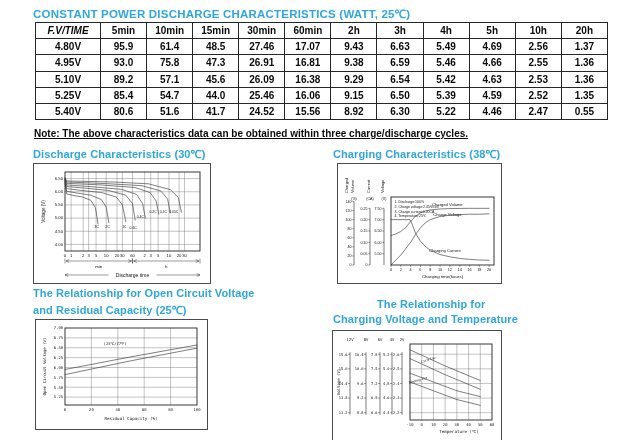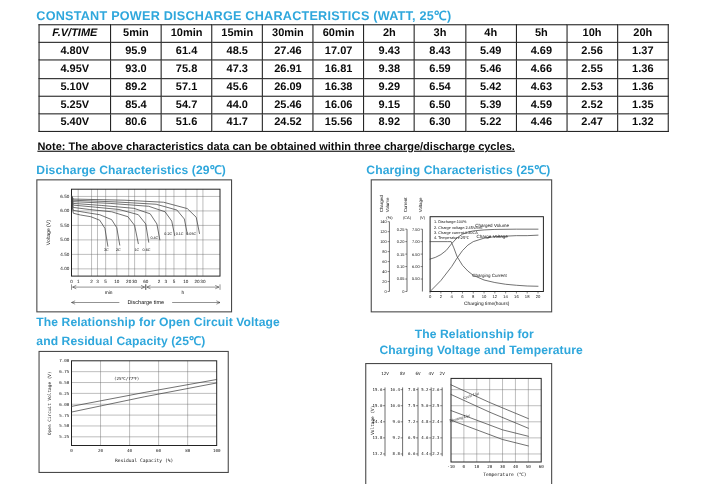--- a/index.html
+++ b/index.html
@@ -46,21 +46,21 @@
       </thead>
     <tbody id="tbody">
         <tr>
           <td>4.80V</td>
           <td>95.9</td>
           <td>61.4</td>
           <td>48.5</td>
           <td>27.46</td>
           <td>17.07</td>
           <td>9.43</td>
-          <td>8.43</td>
+          <td>6.63</td>
           <td>5.49</td>
           <td>4.69</td>
           <td>2.56</td>
           <td>1.37</td>
         </tr>
         <tr>
           <td>4.95V</td>
           <td>93.0</td>
           <td>75.8</td>
           <td>47.3</td>
@@ -106,28 +106,28 @@
           <td>80.6</td>
           <td>51.6</td>
           <td>41.7</td>
           <td>24.52</td>
           <td>15.56</td>
           <td>8.92</td>
           <td>6.30</td>
           <td>5.22</td>
           <td>4.46</td>
           <td>2.47</td>
-          <td>1.32</td>
+          <td>0.55</td>
         </tr>
       </tbody>
   </table>
 
   <div class="note">Note: The above characteristics data can be obtained within three charge/discharge cycles.</div>
 
-  <div class="chart-title" style="left:33px;top:146px;">Discharge Characteristics (29℃)</div>
+  <div class="chart-title" style="left:33px;top:146px;">Discharge Characteristics (30℃)</div>
   <div class="chart-box" style="left:33px;top:163px;">
     <svg id="svg-discharge" width="171" height="114">
         <g>
           <line x1="34.075" y1="5" x2="34.075" y2="84" stroke="#6a6a6a" stroke-width="0.4"></line>
           <line x1="46.225" y1="5" x2="46.225" y2="84" stroke="#6a6a6a" stroke-width="0.4"></line>
           <line x1="51.625" y1="5" x2="51.625" y2="84" stroke="#6a6a6a" stroke-width="0.4"></line>
           <line x1="59.05" y1="5" x2="59.05" y2="84" stroke="#6a6a6a" stroke-width="0.4"></line>
           <line x1="69.175" y1="5" x2="69.175" y2="84" stroke="#6a6a6a" stroke-width="0.4"></line>
           <line x1="79.975" y1="5" x2="79.975" y2="84" stroke="#6a6a6a" stroke-width="0.4"></line>
           <line x1="85.375" y1="5" x2="85.375" y2="84" stroke="#6a6a6a" stroke-width="0.4"></line>
@@ -205,21 +205,21 @@
           <polyline points="28,11.583333333333332 29.62,16.323333333333323 63.1,17.90333333333334 98.2,20.53666666666666 113.05,25.540000000000006 119.125,33.966666666666654 121.82499999999999,47.133333333333326" fill="none" stroke="#3a3a3a" stroke-width="0.65" stroke-linejoin="round" stroke-linecap="round"></polyline>
           <text x="116.02000000000001" y="46.34333333333334" font-size="3.4" text-anchor="middle">0.2C</text>
           <polyline points="28,11.056666666666679 29.62,15.006666666666662 68.5,16.58666666666668 104.94999999999999,18.69333333333332 123.85,23.959999999999994 130.6,32.12333333333334 133.3,45.81666666666666" fill="none" stroke="#3a3a3a" stroke-width="0.65" stroke-linejoin="round" stroke-linecap="round"></polyline>
           <text x="126.28" y="46.34333333333334" font-size="3.4" text-anchor="middle">0.1C</text>
           <polyline points="28,10.53 29.62,13.95333333333333 76.6,15.006666666666662 111.7,16.85 133.3,22.64333333333333 141.39999999999998,30.543333333333326 144.37,45.290000000000006" fill="none" stroke="#3a3a3a" stroke-width="0.65" stroke-linejoin="round" stroke-linecap="round"></polyline>
           <text x="136.81" y="46.34333333333334" font-size="3.4" text-anchor="middle">0.05C</text>
         </g>
       </svg>
   </div>
 
-  <div class="chart-title" style="left:333px;top:146px;">Charging Characteristics (25℃)</div>
+  <div class="chart-title" style="left:333px;top:146px;">Charging Characteristics (38℃)</div>
   <div class="chart-box" style="left:337px;top:163px;">
     <svg id="svg-charging" width="158" height="114">
         <g>
           <text x="7" y="26" font-size="4" text-anchor="start" transform="rotate(-90 7 26)">Charged</text>
           <text x="13" y="26" font-size="4" text-anchor="start" transform="rotate(-90 13 26)">Volume</text>
           <text x="13" y="32.5" font-size="3.6" text-anchor="middle">(%)</text>
           <line x1="13" y1="34.53333333333333" x2="13" y2="98" stroke="#222" stroke-width="0.6"></line>
           <line x1="11.4" y1="34.53333333333333" x2="13" y2="34.53333333333333" stroke="#222" stroke-width="0.5"></line>
           <text x="10.6" y="35.83333333333333" font-size="3.6" text-anchor="end">140</text>
           <line x1="11.4" y1="43.599999999999994" x2="13" y2="43.599999999999994" stroke="#222" stroke-width="0.5"></line>
@@ -352,21 +352,21 @@
           <polyline points="26,46.46153846153845 92,33.82564102564103 158,21.979487179487165" fill="none" stroke="#3a3a3a" stroke-width="0.65" stroke-linejoin="round" stroke-linecap="round"></polyline>
           <polyline points="26,51.594871794871786 92,37.774358974358975 158,25.138461538461527" fill="none" stroke="#3a3a3a" stroke-width="0.65" stroke-linejoin="round" stroke-linecap="round"></polyline>
         </g>
         <g>
           <text x="76.16" y="22.374358974358987" font-size="3.8" text-anchor="middle" class="mono">(25℃/77℉)</text>
         </g>
       </svg>
   </div>
 
   <div class="chart-title" style="left:333px;top:298px;margin-left:44px;">The Relationship for</div>
-  <div class="chart-title" style="left:345px;top:313px;">Charging Voltage and Temperature</div>
+  <div class="chart-title" style="left:333px;top:313px;">Charging Voltage and Temperature</div>
   <div class="chart-box" style="left:332px;top:330px;">
     <svg id="svg-temp" width="163" height="104">
         <g>
           <text x="4" y="48" font-size="4" text-anchor="middle" class="mono" transform="rotate(-90 4 48)">Voltage (V)</text>
           <text x="14" y="7" font-size="3.9" text-anchor="middle" class="mono">12V</text>
           <line x1="14" y1="18.230769230769205" x2="14" y2="80.69230769230765" stroke="#222" stroke-width="0.6"></line>
           <line x1="12.2" y1="20.230769230769205" x2="14" y2="20.230769230769205" stroke="#222" stroke-width="0.5"></line>
           <text x="11.6" y="21.530769230769206" font-size="3.7" text-anchor="end" class="mono">15.6</text>
           <line x1="12.2" y1="34.84615384615383" x2="14" y2="34.84615384615383" stroke="#222" stroke-width="0.5"></line>
           <text x="11.6" y="36.14615384615383" font-size="3.7" text-anchor="end" class="mono">15.0</text>

